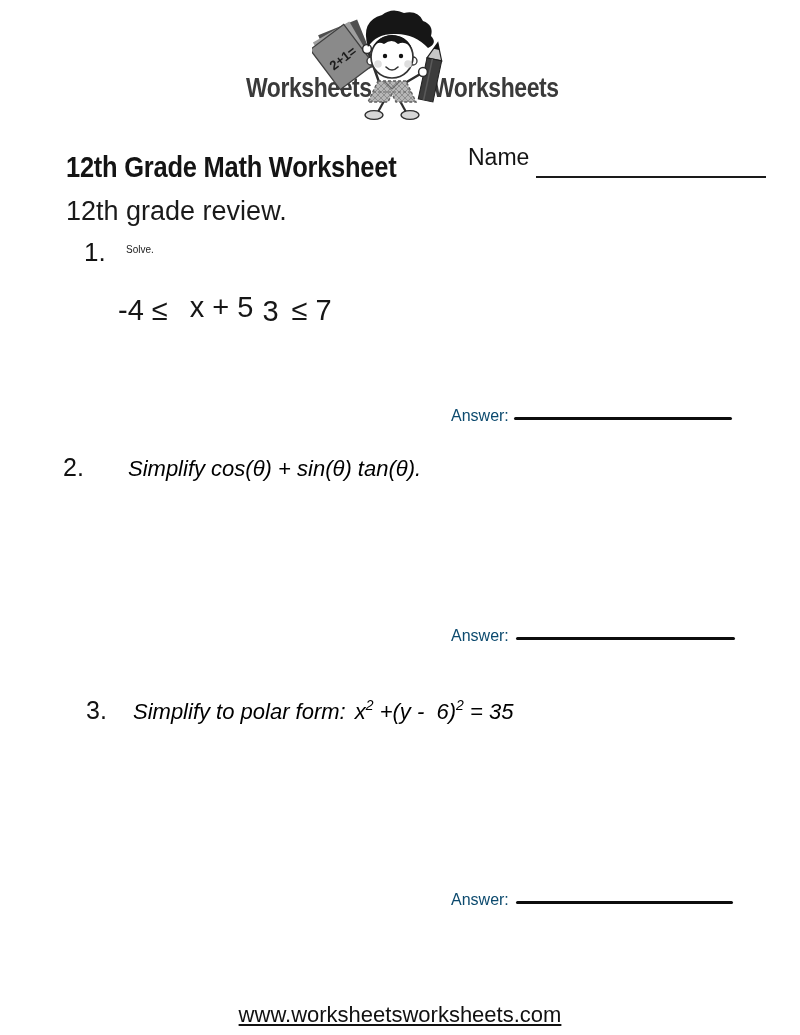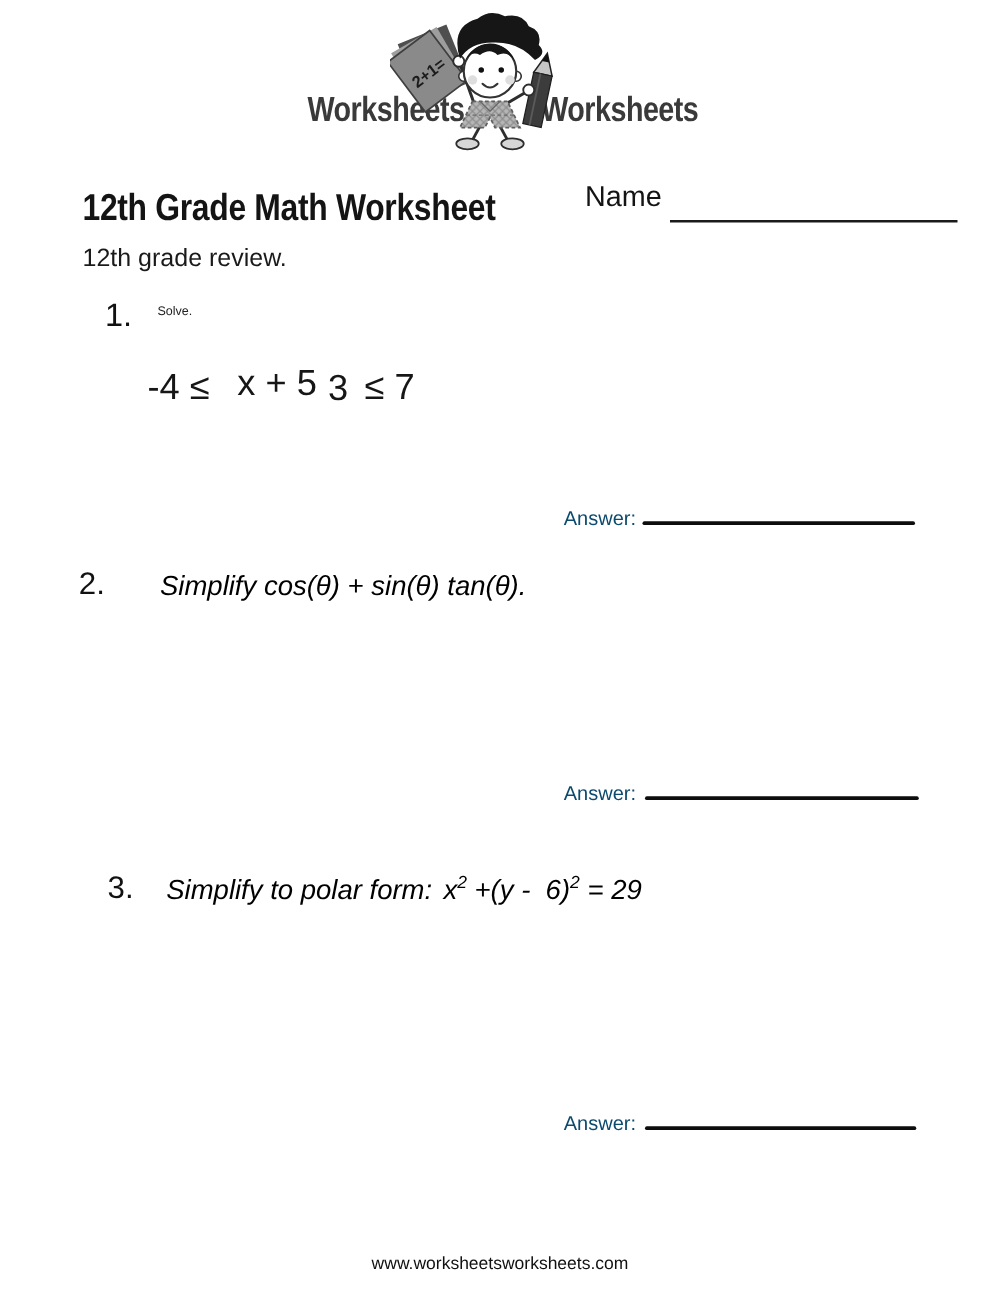--- a/index.html
+++ b/index.html
@@ -12,40 +12,40 @@
              letter-spacing:-0.5px;transform:scaleX(.82);transform-origin:left center;white-space:nowrap;}
   .logo-word.left{left:246px;}
   .logo-word.right{left:433px;}
   .character{position:absolute;left:312px;top:5px;width:145px;height:120px;}
 
   
   .title{left:66px;top:150px;font-size:30px;font-weight:bold;color:#141414;
          letter-spacing:-0.3px;transform:scaleX(.85);transform-origin:left top;white-space:nowrap;margin:0;}
   .name-label{left:468px;top:144px;font-size:23px;color:#141414;}
   .name-line{left:536px;top:152px;width:230px;height:24px;border-bottom:2px solid #1a1a1a;}
-  .subtitle{left:66px;top:196px;font-size:20px;margin:0;}
+  .subtitle{left:66px;top:196px;font-size:27px;margin:0;}
 
   
   .prob-number{font-size:25px;color:#111;}
   .prob-text{font-size:22px;color:#000000;white-space:pre;font-style:italic;}
   .small-label{font-size:10px;color:#222;}
 
   .math{left:118px;top:291px;display:flex;align-items:center;gap:13px;font-size:29px;color:#161616;}
   .frac{display:flex;flex-direction:row;align-items:center;}
   .frac-num{padding:0 9px 5px;}
   .frac-bar{align-self:stretch;height:2px;background:#4a4a4a;}
   .frac-den{padding-top:3px;}
 
   .answer-label{font-size:16px;color:#0c4a6e;}
   .answer-line{height:3px;background:#0d0d0d;border-radius:2px;}
 
   sup.exp{font-size:14px;line-height:0;position:relative;top:-1px;}
   .formula{margin-left:9px;}
 
-  .footer-url{left:0;right:0;top:1002px;text-align:center;font-size:14px;color:#111;}
+  .footer-url{left:0;right:0;top:1002px;text-align:center;font-size:22px;color:#111;text-decoration:underline;}
 </style>
 </head>
 <body>
 
 <div class="page">
 
   <span class="logo-word left">Worksheets</span>
   <span class="logo-word right">Worksheets</span>
 
   <svg class="character" viewBox="0 0 145 120">
@@ -119,20 +119,20 @@
   <span class="abs answer-label" style="left:451px;top:407px;">Answer:</span>
   <div class="abs answer-line" style="left:514px;top:417px;width:218px;"></div>
 
   <span class="abs prob-number" style="left:63px;top:453px;">2.</span>
   <span class="abs prob-text" style="left:128px;top:456px;">Simplify cos(θ) + sin(θ) tan(θ).</span>
 
   <span class="abs answer-label" style="left:451px;top:627px;">Answer:</span>
   <div class="abs answer-line" style="left:516px;top:637px;width:219px;"></div>
 
   <span class="abs prob-number" style="left:86px;top:696px;">3.</span>
-  <div class="abs prob-text" style="left:133px;top:699px;"><span>Simplify to polar form:</span><span class="formula"><span>x</span><sup class="exp">2</sup><span> +(y -  6)</span><sup class="exp">2</sup><span> = 29</span></span></div>
+  <div class="abs prob-text" style="left:133px;top:699px;"><span>Simplify to polar form:</span><span class="formula"><span>x</span><sup class="exp">2</sup><span> +(y -  6)</span><sup class="exp">2</sup><span> = 35</span></span></div>
 
   <span class="abs answer-label" style="left:451px;top:891px;">Answer:</span>
   <div class="abs answer-line" style="left:516px;top:901px;width:217px;"></div>
 
   <div class="abs footer-url">www.worksheetsworksheets.com</div>
 
 </div>
 
 </body></html>

